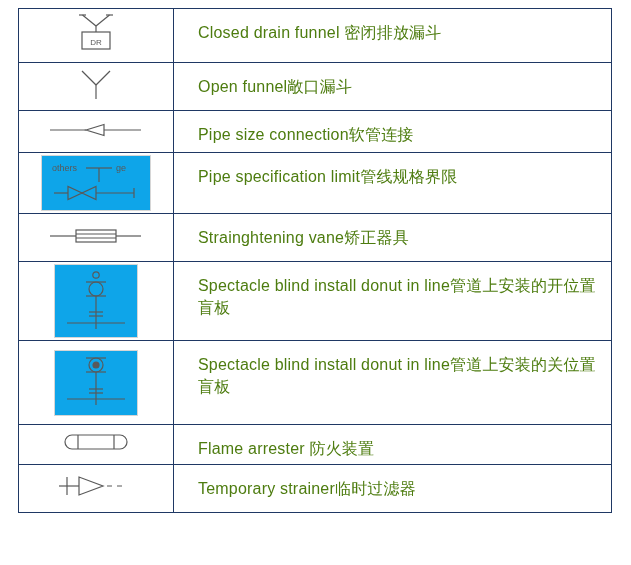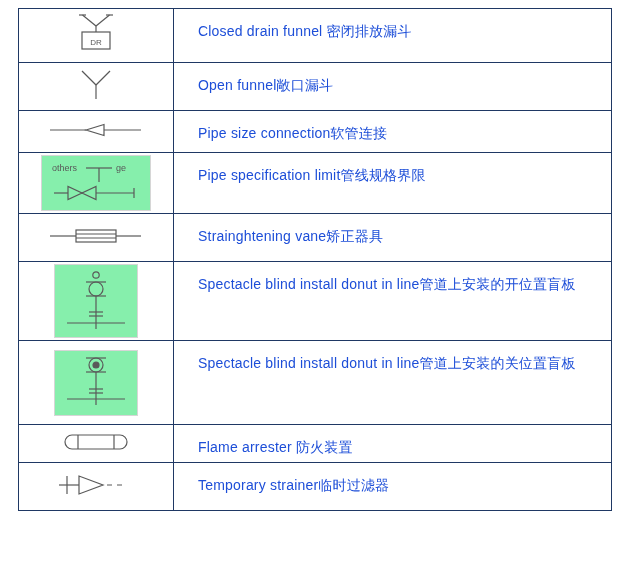--- a/index.html
+++ b/index.html
@@ -28,29 +28,29 @@
   }
   td.sym-cell {
     width: 154px;
     text-align: center;
     vertical-align: middle;
     padding: 2px 0;
   }
   td.desc-cell {
     vertical-align: top;
     padding: 13px 12px 4px 24px;
-    color: #1d4ed8;
-    font-size: 14px;
+    color: #4d7c0f;
+    font-size: 16px;
     letter-spacing: 0.2px;
     line-height: 1.35;
   }
   .img-box {
     display: inline-block;
     border: 1px solid #d6d6d6;
-    background: #86efac;
+    background: #0ea5e9;
     padding: 4px 8px;
     line-height: 0;
   }
   svg.sym {
     stroke: #595959;
     fill: none;
     stroke-width: 1.2;
   }
   svg.sym text {
     stroke: none;

